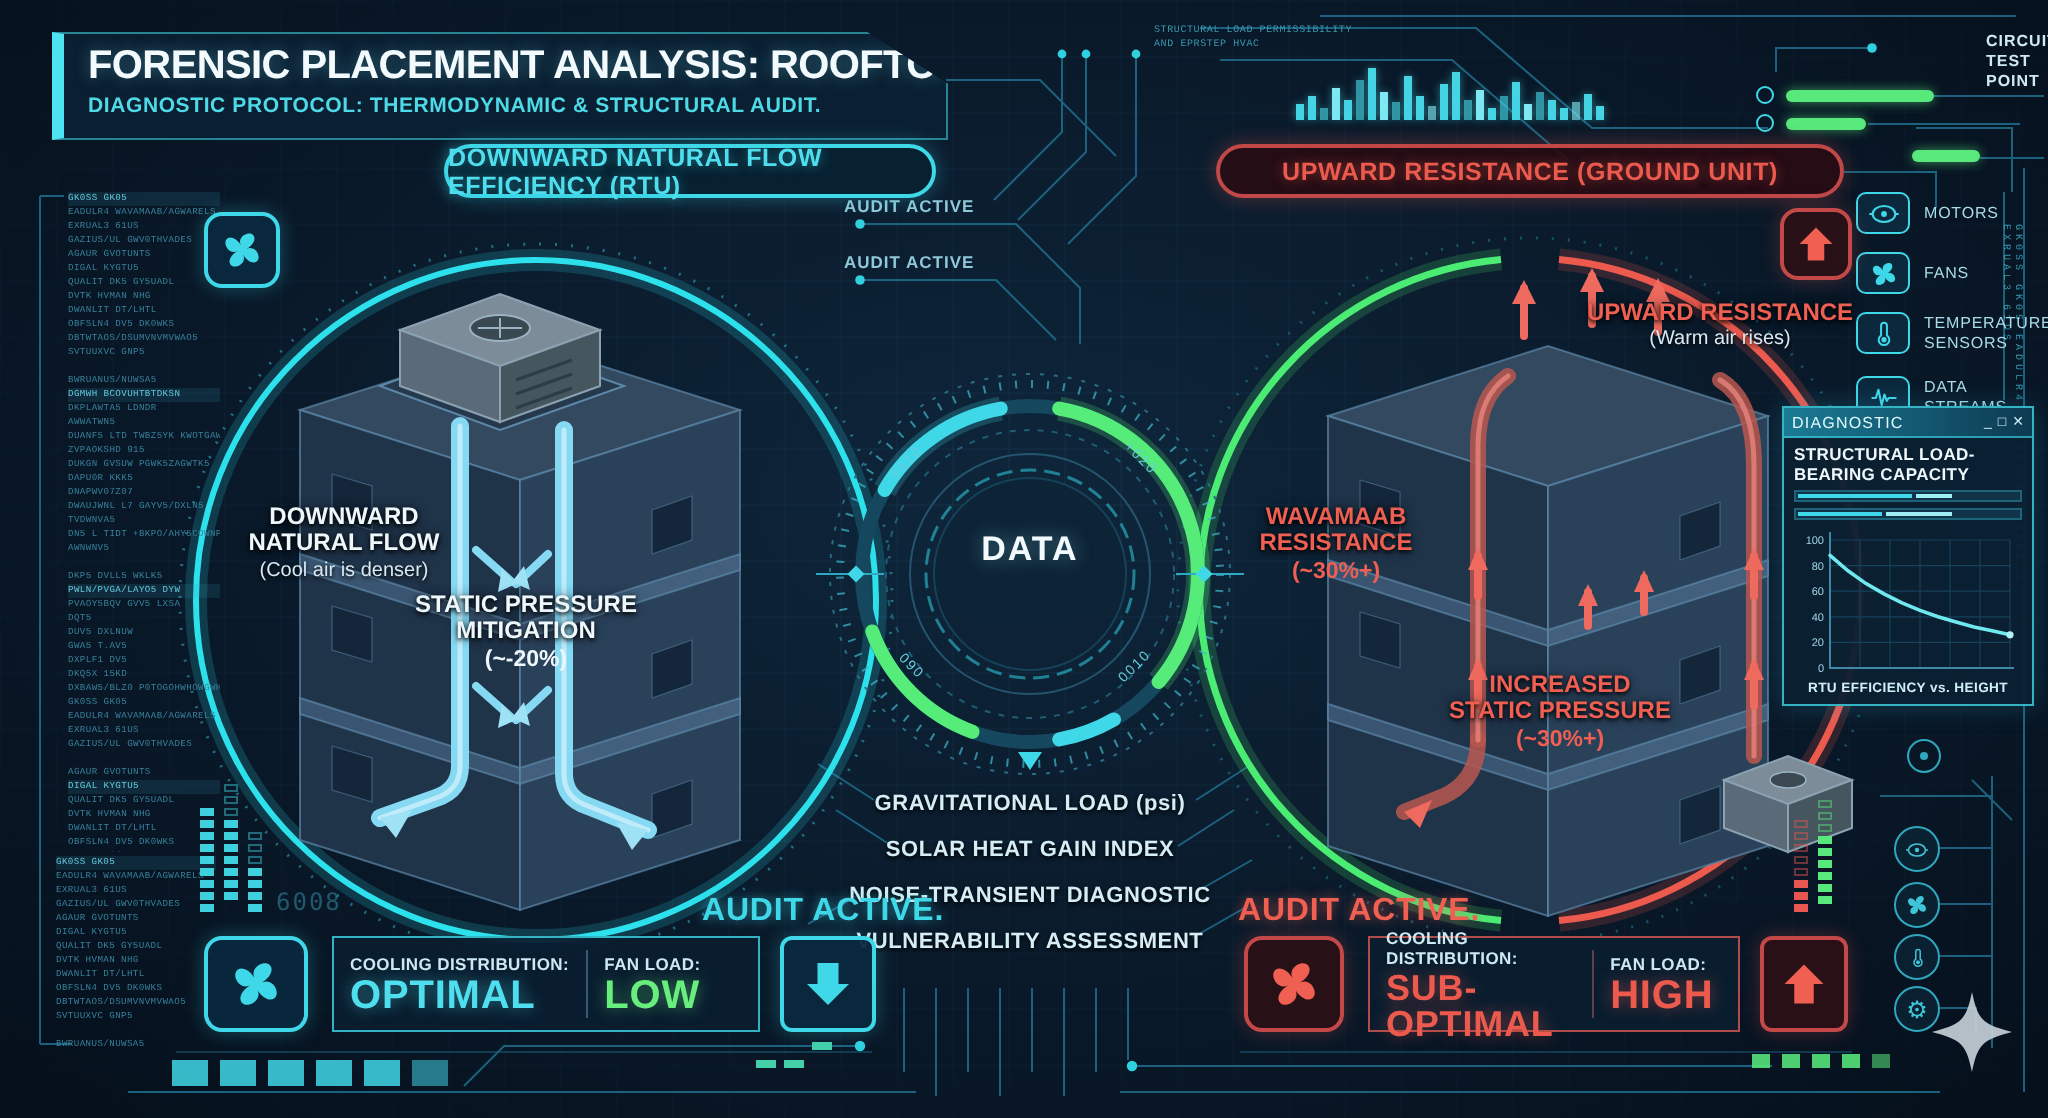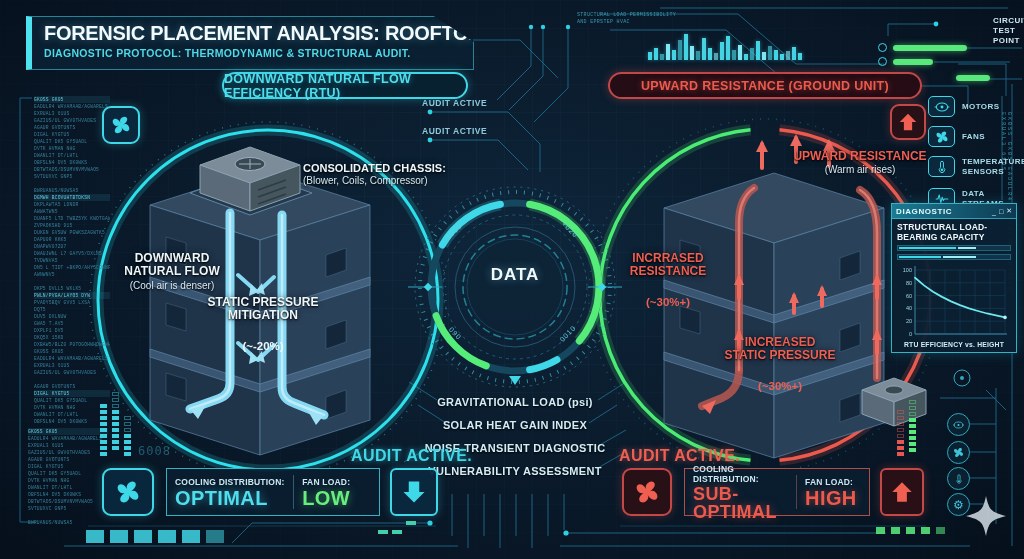--- a/index.html
+++ b/index.html
@@ -37,21 +37,21 @@
 .mt-bright{color:#63c8dd;background:rgba(60,170,200,.14)}
 .mt-gap{margin-top:7px}
 .micro-note{font:5px/7px "Liberation Mono",monospace;color:#3a97ad;letter-spacing:.3px;z-index:3}
 .vstrip{font:5px/6px "Liberation Mono",monospace;color:#3fb9cf;writing-mode:vertical-rl;letter-spacing:2px;z-index:2;opacity:.8}
 
 
 .ann{z-index:7;text-align:center}
 .ann .t1{font-weight:bold;font-size:12px;line-height:1.12;color:#eef7fb;text-shadow:0 1px 2px #000,0 0 6px rgba(0,0,0,.6)}
 .ann .t2{font-size:10px;color:#d7e9f2;margin-top:1px;text-shadow:0 1px 2px #000}
 .ann.red .t1{color:#ef5f52}
-.ann .val{font-weight:bold;font-size:11.5px;color:#eef7fb;margin-top:17px}
+.ann .val{font-weight:bold;font-size:11.5px;color:#eef7fb;margin-top:1px}
 .ann.red .val{color:#ef5f52}
 .chassis{text-align:left}
 .chassis .t1{font-size:11px}
 .chassis .t2{font-size:10px}
 
 
 .audit{font-weight:bold;font-size:16px;letter-spacing:.4px;z-index:7}
 .audit.cyan{color:#3fd8e8;text-shadow:0 0 6px rgba(63,216,232,.6)}
 .audit.red{color:#ef5f52;text-shadow:0 0 6px rgba(239,95,82,.6)}
 .audit-top{font-weight:bold;font-size:8.5px;color:#8fc8d8;letter-spacing:.5px;z-index:3}
@@ -69,28 +69,28 @@
 .sp-div{width:1px;height:34px;background:rgba(100,170,200,.45)}
 .status-panel.red .sp-div{background:rgba(220,120,110,.4)}
 .v-cyan{color:#4fdeee;text-shadow:0 0 8px rgba(79,222,238,.5)}
 .v-green{color:#68ee7c;text-shadow:0 0 8px rgba(104,238,124,.5)}
 .v-red{color:#ec5a4e;text-shadow:0 0 8px rgba(236,90,78,.5)}
 
 
 .sb-row{display:flex;align-items:center;gap:7px;z-index:6}
 .sb-ic{width:27px;height:21px;border:1.5px solid #3fd8e8;border-radius:5px;background:rgba(12,42,63,.9);
   display:flex;align-items:center;justify-content:center;color:#3fd8e8}
-.sb-label{font-size:8px;font-weight:bold;color:#a8dce8;letter-spacing:.4px;width:62px;line-height:1.15}
+.sb-label{font-size:8px;font-weight:normal;color:#a8dce8;letter-spacing:.4px;width:62px;line-height:1.15}
 
 
 .diag{left:891px;top:203px;width:126px;height:150px;background:rgba(10,32,50,.96);
   border:1px solid rgba(63,216,232,.8);z-index:8;box-shadow:0 0 12px rgba(40,160,190,.3)}
 .diag-tb{height:15px;background:linear-gradient(90deg,#1a7b94,#0d3a52);display:flex;align-items:center;
   padding:0 4px;border-bottom:1px solid rgba(63,216,232,.6)}
-.diag-title{font-size:8px;font-weight:bold;color:#e2f8fc;letter-spacing:.6px;flex:1}
+.diag-title{font-size:8px;font-weight:normal;color:#e2f8fc;letter-spacing:.6px;flex:1}
 .diag-ctl{font-size:7px;color:#cfeef5;margin-left:3px;cursor:default}
 .diag-body{padding:4px 5px 0}
 .diag-h{font-size:8.5px;font-weight:bold;color:#eef7fb;line-height:1.12;letter-spacing:.2px}
 .diag-bar{height:6px;margin-top:3px;background:#10334a;border:1px solid rgba(63,216,232,.3);display:flex;gap:2px;padding:1px}
 .diag-seg{height:100%}
 .diag-xlabel{font-size:6.8px;font-weight:bold;color:#cfeef5;text-align:center;letter-spacing:.2px;margin-top:1px}
 
 
 .eq{left:648px;top:30px;width:190px;height:30px;display:flex;align-items:flex-end;gap:2px;z-index:3}
 .eq-bar{width:4px;background:#45d4e4;box-shadow:0 0 4px rgba(69,212,228,.5)}
@@ -400,39 +400,35 @@
     </g>
 
     <g stroke="#8aa2b2" stroke-width="1">
       <polygon points="218,252 250,240 282,252 250,264" fill="#7c8c99"></polygon>
       <polygon points="218,252 250,264 250,288 218,276" fill="#5a6a78"></polygon>
       <polygon points="250,264 282,252 282,276 250,288" fill="#46565f"></polygon>
     </g>
     <ellipse cx="250" cy="252" rx="9" ry="4" fill="#394851" stroke="#9ab2c2" stroke-width=".8"></ellipse>
   </svg>
 
-  <div class="abs ann chassis" style="left:303px;top:162px;width:170px">
-    <div class="t1">CONSOLIDATED CHASSIS:</div>
-    <div class="t2">(Blower, Coils, Compressor)</div>
-  </div>
   <div class="abs ann" style="left:96px;top:252px;width:152px">
     <div class="t1"><span>DOWNWARD</span><br><span>NATURAL FLOW</span></div>
     <div class="t2">(Cool air is denser)</div>
   </div>
   <div class="abs ann" style="left:188px;top:296px;width:150px">
     <div class="t1"><span>STATIC PRESSURE</span><br><span>MITIGATION</span></div>
     <div class="val">(~-20%)</div>
   </div>
 
   <div class="abs ann red" style="left:780px;top:150px;width:160px">
     <div class="t1">UPWARD RESISTANCE</div>
     <div class="t2">(Warm air rises)</div>
   </div>
   <div class="abs ann red" style="left:612px;top:252px;width:112px">
-    <div class="t1"><span>INCRRASED</span><br><span>RESISTANCE</span></div>
+    <div class="t1"><span>WAVAMAAB</span><br><span>RESISTANCE</span></div>
     <div class="val">(~30%+)</div>
   </div>
   <div class="abs ann red" style="left:700px;top:336px;width:160px">
     <div class="t1"><span>INCREASED</span><br><span>STATIC PRESSURE</span></div>
     <div class="val">(~30%+)</div>
   </div>
 
   <svg class="abs" style="left:408px;top:180px;z-index:6" width="214" height="214">
     <circle cx="107" cy="107" r="100" fill="none" stroke="#2a6d85" stroke-width="1" stroke-dasharray="2 5"></circle>
     <circle cx="107" cy="107" r="95" fill="none" stroke="#3fb9cf" stroke-width="4" stroke-dasharray="1 7" opacity=".7"></circle>

